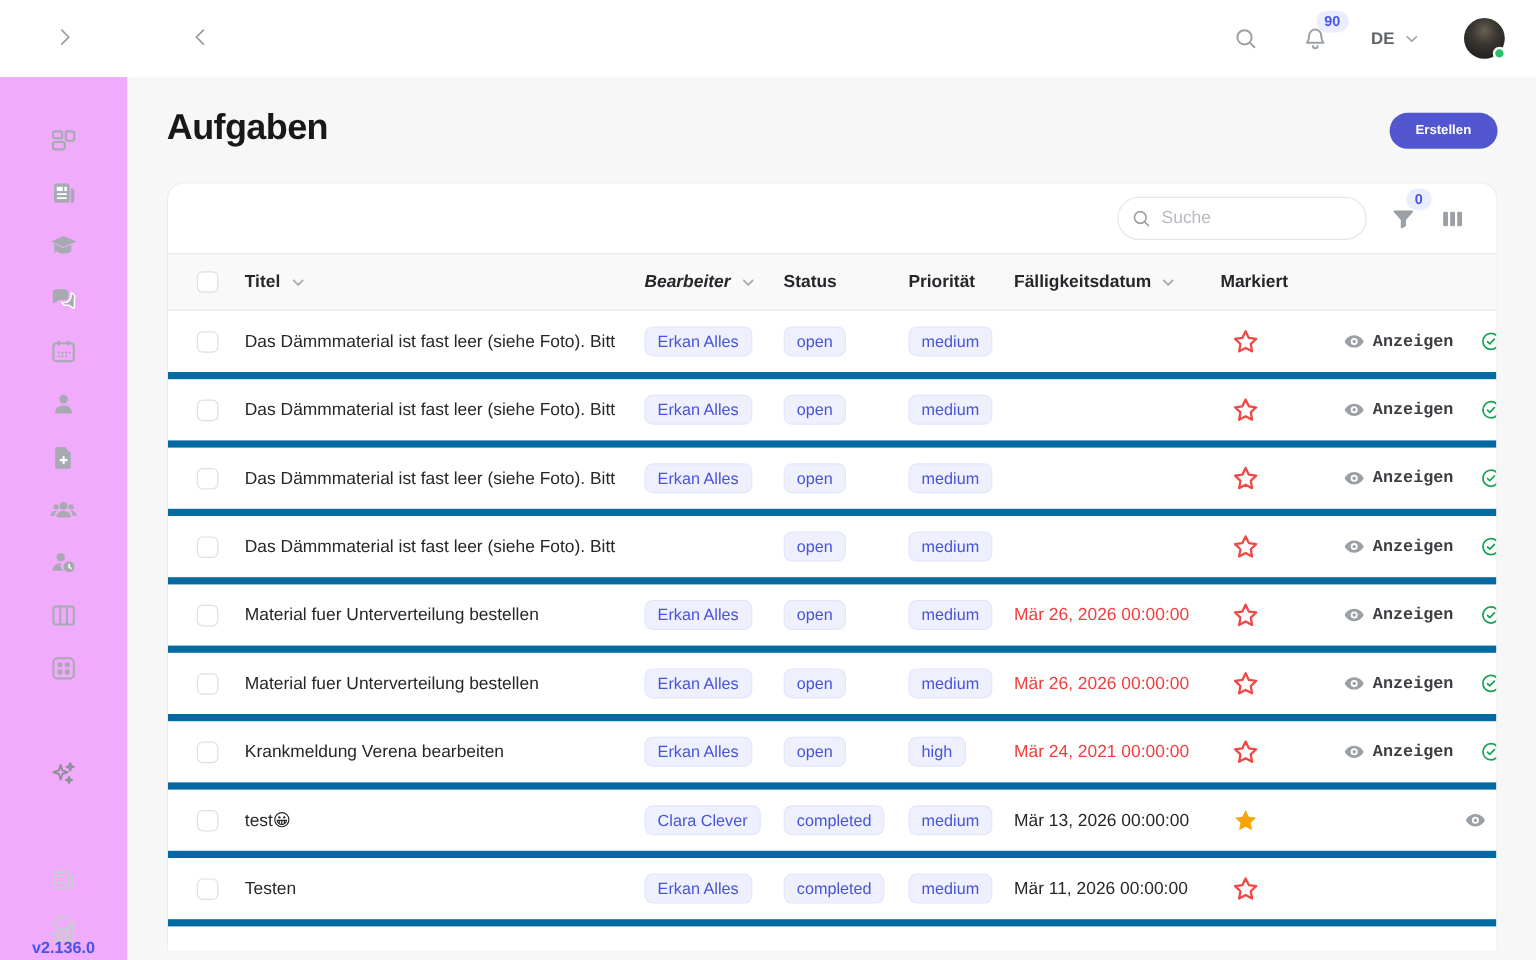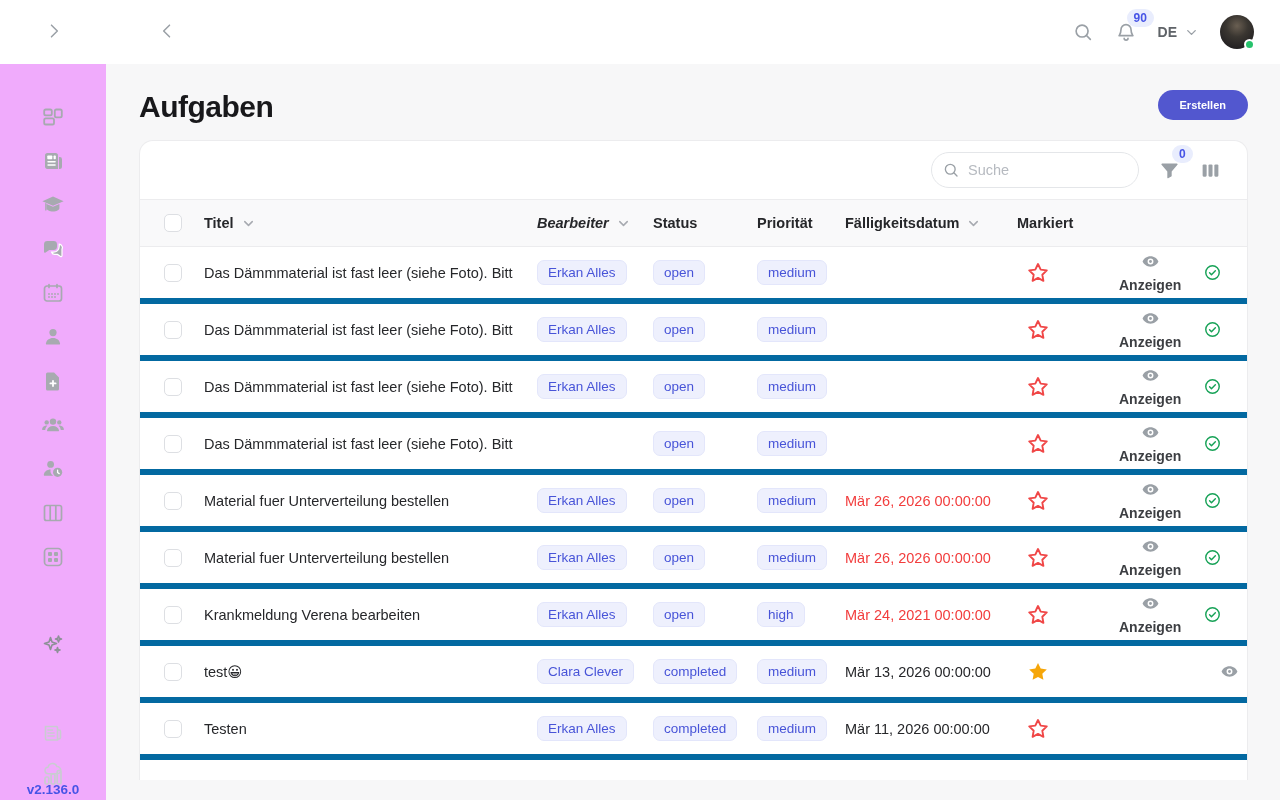--- a/index.html
+++ b/index.html
@@ -6,21 +6,21 @@
   html,body { width:1280px; height:800px; overflow:hidden; background:#f7f7f8;
     font-family:"Liberation Sans","DejaVu Sans",sans-serif; color:#26272a; }
 
   
   .topbar { position:relative; height:64px; background:#fff; z-index:5; }
   .chev-btn { position:absolute; top:20px; width:24px; height:24px; background:none; border:none;
     color:#9aa0a6; cursor:pointer; }
   .chev-btn svg { width:20px; height:20px; }
   .expand-btn { left:42px; }
   .back-btn { left:155px; }
-  .topbar-right { position:absolute; right:26px; top:0; height:64px; display:flex; align-items:center; gap:21px; }
+  .topbar-right { position:absolute; right:26px; top:0; height:64px; display:flex; align-items:center; gap:36px; }
   .icon-btn { background:none; border:none; color:#9aa0a6; cursor:pointer; display:flex; align-items:center; }
   .icon-btn svg { width:22px; height:22px; }
   .bell-wrap { position:relative; }
   .count-pill { position:absolute; top:-12px; left:12px; background:#e9edfd; color:#4754e6;
     font-size:12px; font-weight:600; padding:1px 7px; border-radius:9px; line-height:16px; }
   .lang { display:flex; align-items:center; gap:7px; background:none; border:none; cursor:pointer;
     color:#5f6368; font-size:14px; font-weight:700; font-family:inherit; }
   .lang svg { width:15px; height:15px; color:#9aa0a6; }
   .avatar { position:relative; width:34px; height:34px; border-radius:50%; cursor:pointer; border:none;
     background:radial-gradient(circle at 50% 32%, #6a5f52 0%, #3a3631 38%, #17161a 100%); }
@@ -37,21 +37,21 @@
   .side-icon.light { color:#c9ccd1; }
   .side-icon.sparkle { color:#8d9097; margin-top:44px; }
   .side-icon.gap-top { margin-top:44px; }
   .version-wrap { position:absolute; bottom:2px; left:0; right:0; display:flex; flex-direction:column;
     align-items:center; }
   .version-wrap svg { width:22px; height:22px; color:#c9ccd1; }
   .version { color:#4754e6; font-size:13.5px; font-weight:700; cursor:pointer; line-height:17px; }
 
   .content { flex:1; background:#f7f7f8; padding:26px 32px 0 33px; }
 
-  .page-head { display:flex; align-items:flex-start; justify-content:space-between; margin-bottom:16px; }
+  .page-head { display:flex; align-items:flex-end; justify-content:space-between; margin-bottom:28px; }
   .page-title { font-size:30px; font-weight:800; letter-spacing:-0.5px; color:#18181b; }
   .create-btn { background:#5257cf; color:#fff; border:none; border-radius:19px; height:30px;
     padding:0 22px; font-size:11px; font-weight:600; font-family:inherit; cursor:pointer; }
 
   
   .card { background:#fff; border:1px solid #ececee; border-bottom:none; border-radius:14px 14px 0 0;
     height:640px; overflow:hidden; }
   .card-toolbar { height:58px; display:flex; align-items:center; justify-content:flex-end; gap:20px;
     padding:0 26px; }
   .search-box { position:relative; width:208px; }
@@ -81,21 +81,21 @@
   .badge { display:inline-block; padding:4px 10px; border-radius:7px; background:#eef0fd;
     border:1px solid #e3e6fb; color:#4854d8; font-size:13.5px; white-space:nowrap; }
   .due { color:#26272a; white-space:nowrap; }
   .due.overdue { color:#f23d3d; }
   .star-btn { background:none; border:none; cursor:pointer; width:26px; height:26px; padding:0;
     margin-left:8px; display:flex; align-items:center; justify-content:center; }
   .star-btn svg { width:24px; height:24px; }
   .cell-actions { display:flex; align-items:center; gap:22px; padding:0 8px 0 9px; overflow:hidden;
     white-space:nowrap; height:100%; }
   .action { display:flex; align-items:center; gap:6px; background:none; border:none; cursor:pointer;
-    font-family:Liberation Sans, sans-serif; font-size:14px; font-weight:700; padding:0; flex-shrink:0;flex-direction:column; }
+    font-family:Liberation Mono, monospace; font-size:14px; font-weight:700; padding:0; flex-shrink:0; }
   .action svg { width:19px; height:19px; flex-shrink:0; }
   .action-view { color:#3c3e42; }
   .action-view svg { color:#9aa0a6; }
   .action-complete { color:#17a257; }
   .action.edge { margin-left:auto; }
 </style>
 </head>
 <body>
 
 <header class="topbar">

